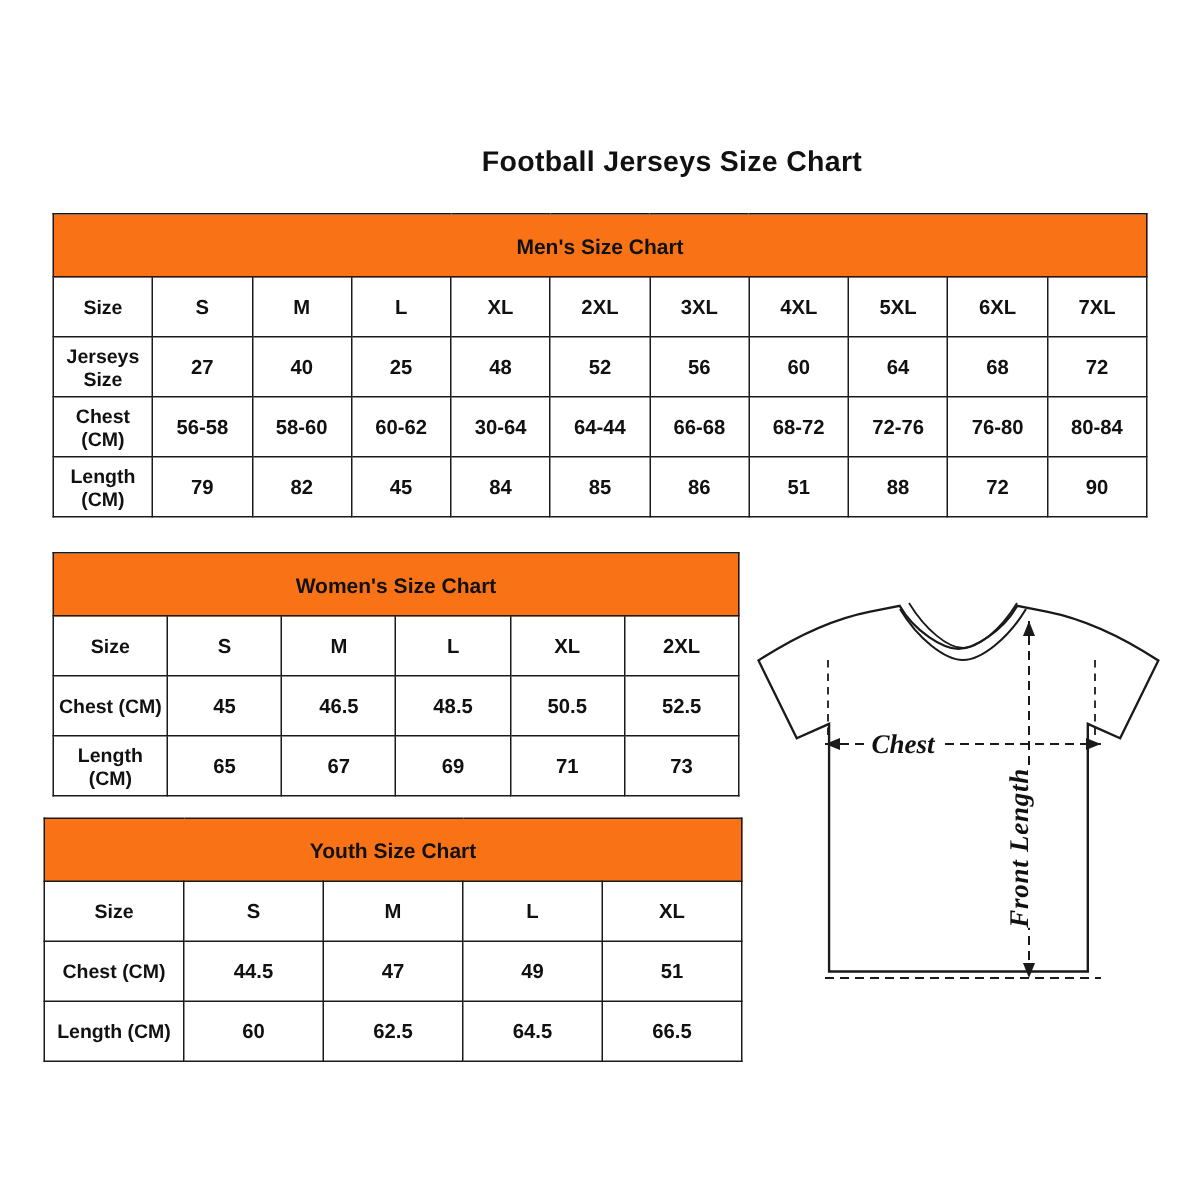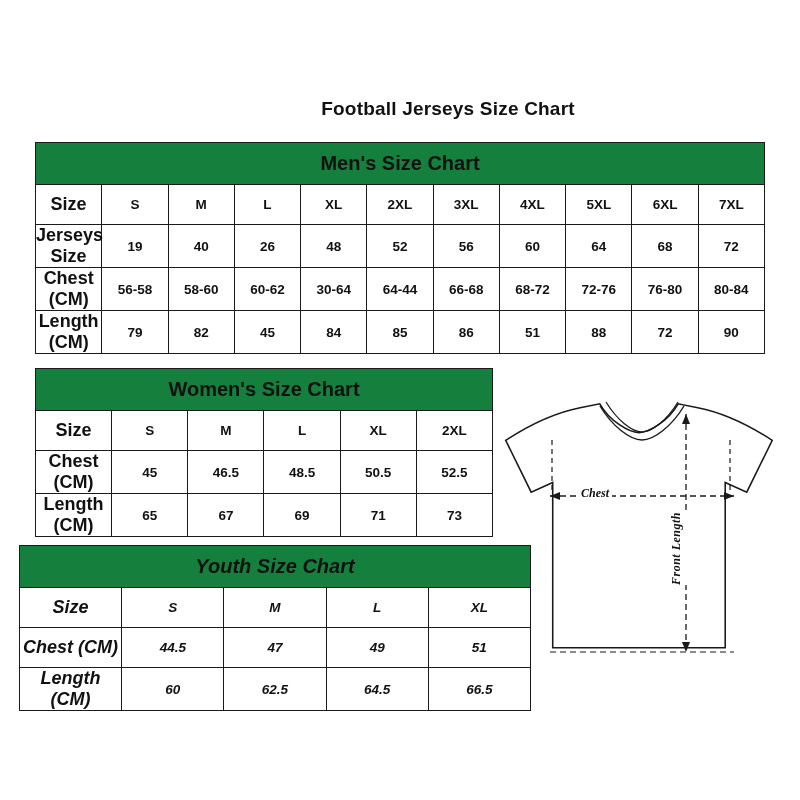--- a/index.html
+++ b/index.html
@@ -42,27 +42,27 @@
     border: 1px solid #1a1a1a;
     text-align: center;
     vertical-align: middle;
     font-size: 13.5px;
     font-weight: bold;
     color: #111111;
     padding: 0;
     height: 39px;
   }
   table.size-table th.section-title {
-    background: #15803d;
-    font-size: 20px;
+    background: #f97316;
+    font-size: 14px;
     height: 41px;
     font-weight: bold;
   }
   table.size-table td.row-label {
-    font-size: 18px;
+    font-size: 13px;
   }
   
   #mens-table {
     position: absolute;
     left: 35px;
     top: 142px;
     width: 730px;
   }
   #mens-table td.row-label { width: 112px; }
   
@@ -70,41 +70,40 @@
     position: absolute;
     left: 35px;
     top: 368px;
     width: 458px;
     border-radius: 10px;
   }
   #womens-table td.row-label { width: 112px; }
   
   #youth-table {
     position: absolute;
-    left: 19px;
+    left: 29px;
     top: 545px;
-    width: 512px;
-    font-style: italic;
+    width: 466px;
   }
   #youth-table td.row-label { width: 112px; }
 
   
   #shirt-diagram {
     position: absolute;
     left: 500px;
     top: 400px;
     width: 285px;
     height: 300px;
   }
   .measure-label {
     position: absolute;
     font-family: "Liberation Serif", serif;
     font-style: italic;
     font-weight: bold;
-    font-size: 12px;
+    font-size: 18px;
     color: #111111;
     background: #ffffff;
     padding: 0 3px;
   }
   #chest-label {
     left: 78px;
     top: 86px;
   }
   #front-length-label {
     left: 166px;
@@ -135,23 +134,23 @@
       <td>XL</td>
       <td>2XL</td>
       <td>3XL</td>
       <td>4XL</td>
       <td>5XL</td>
       <td>6XL</td>
       <td>7XL</td>
     </tr>
     <tr>
       <td class="row-label">Jerseys Size</td>
-      <td>19</td>
+      <td>27</td>
       <td>40</td>
-      <td>26</td>
+      <td>25</td>
       <td>48</td>
       <td>52</td>
       <td>56</td>
       <td>60</td>
       <td>64</td>
       <td>68</td>
       <td>72</td>
     </tr>
     <tr>
       <td class="row-label">Chest (CM)</td>

